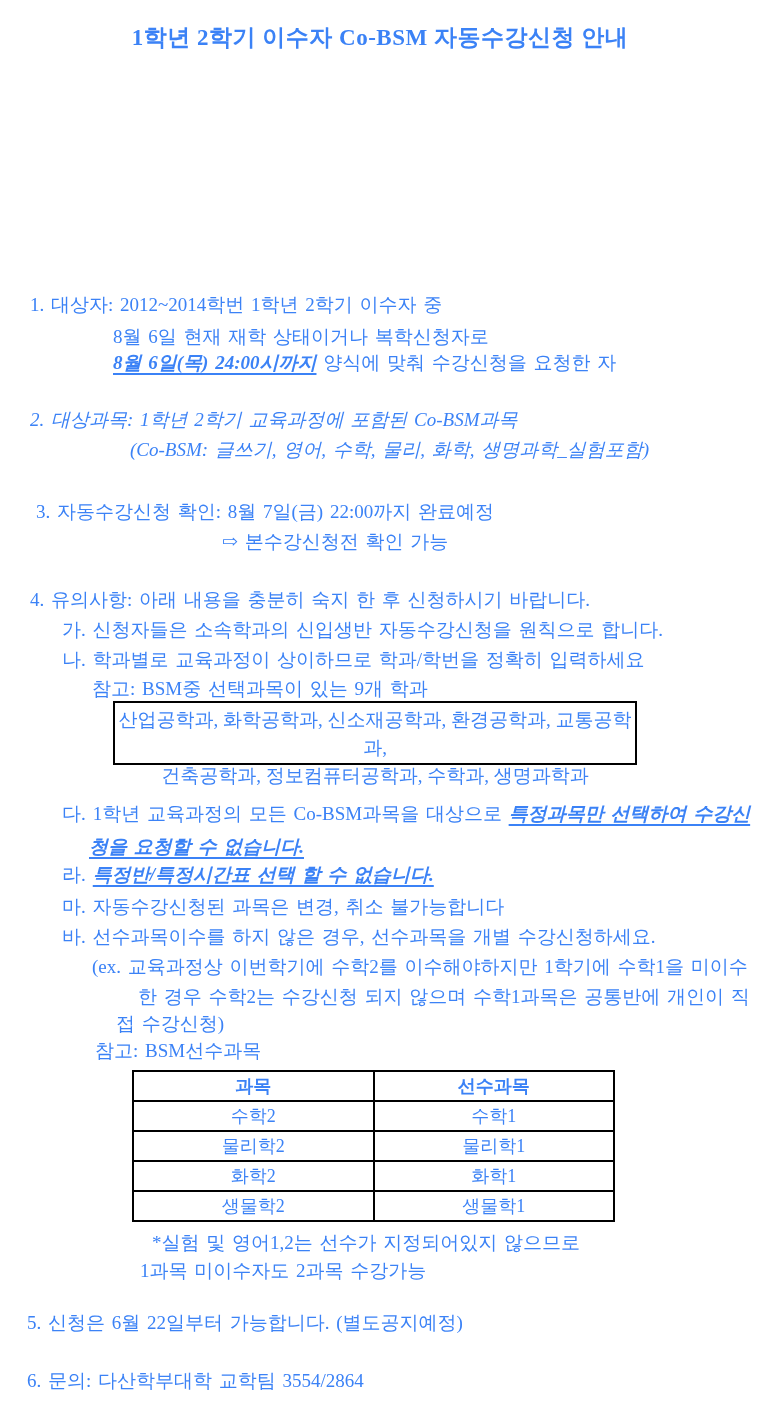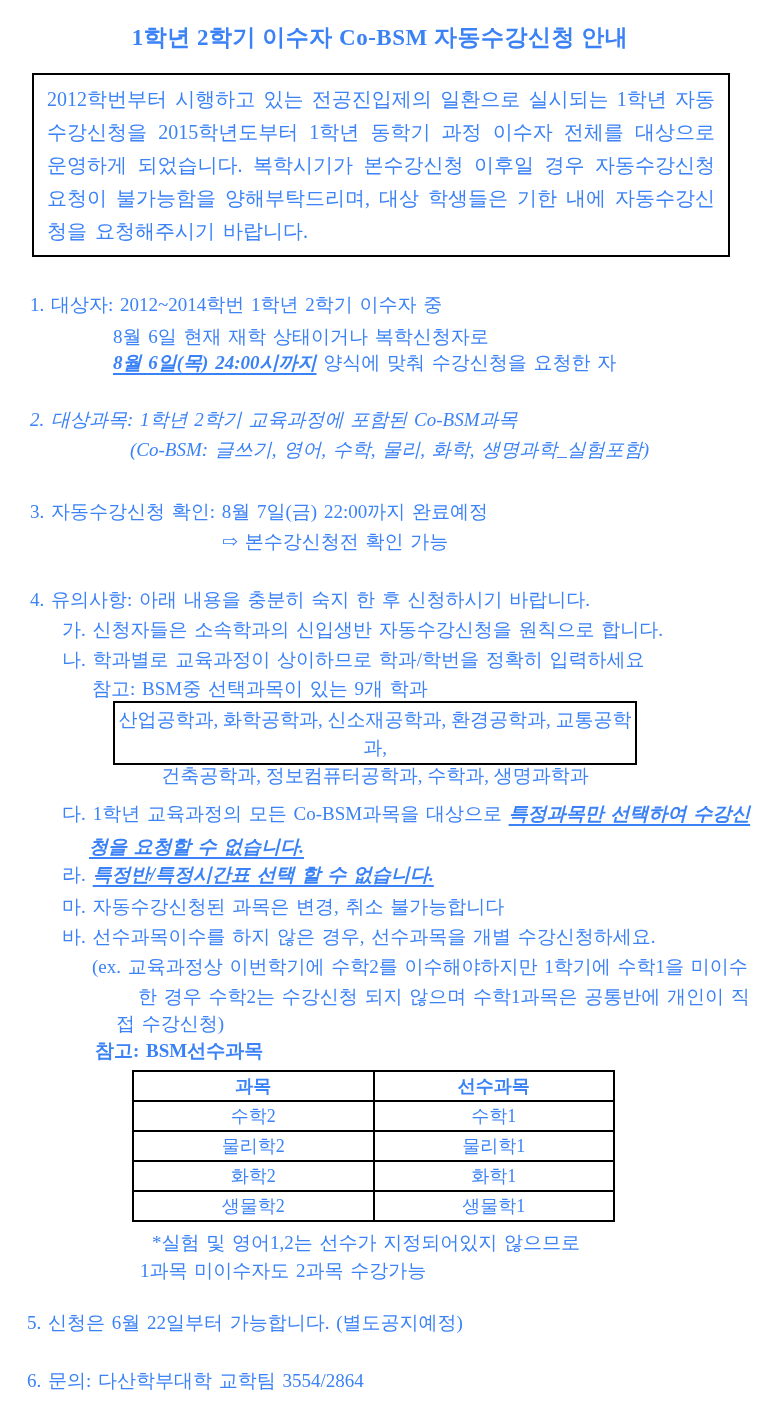--- a/index.html
+++ b/index.html
@@ -56,21 +56,21 @@
   .hang {
     position: absolute;
     left: 62px; top: 797px;
     width: 668px;
     padding-left: 27px;
     text-indent: -27px;
     line-height: 33px;
     word-spacing: 2px;
   }
   .lbl { margin-right: 7px; }
-  .bold { font-weight: bold; }
+  .bold { font-weight: normal; }
   table.prereq {
     position: absolute;
     left: 132px; top: 1070px;
     width: 483px;
     border-collapse: collapse;
     table-layout: fixed;
   }
   table.prereq th, table.prereq td {
     border: 2px solid #000000;
     height: 28px;
@@ -81,34 +81,31 @@
   }
   table.prereq th { font-weight: bold; }
 </style>
 </head>
 <body>
 
 <div class="page">
 
   <div class="title">1학년 2학기 이수자 Co-BSM 자동수강신청 안내</div>
 
-  <div class="intro-box">
-    <div class="wrap">2012학번부터 시행하고 있는 전공진입제의 일환으로 실시되는 1학년 자동수강신청을 2015학년도부터 1학년 동학기 과정 이수자 전체를 대상으로 운영하게 되었습니다. 복학시기가 본수강신청 이후일 경우 자동수강신청 요청이 불가능함을 양해부탁드리며, 대상 학생들은 기한 내에 자동수강신청을 요청해주시기 바랍니다.</div>
-  </div>
 
   <div class="abs" style="left:30px; top:292px;">1. 대상자: 2012~2014학번 1학년 2학기 이수자 중</div>
   <div class="abs" style="left:113px; top:324px;text-align:right;">8월 6일 현재 재학 상태이거나 복학신청자로</div>
   <div class="abs" style="left:113px; top:350px;">
     <span class="em">8월 6일(목) 24:00시까지</span><span> 양식에 맞춰 수강신청을 요청한 자</span>
   </div>
 
   <div class="abs" style="left:30px; top:407px;font-style:italic;">2. 대상과목: 1학년 2학기 교육과정에 포함된 Co-BSM과목</div>
   <div class="abs" style="left:130px; top:437px;font-style:italic;">(Co-BSM: 글쓰기, 영어, 수학, 물리, 화학, 생명과학_실험포함)</div>
 
-  <div class="abs" style="left:30px; top:499px;">3. 자동수강신청 확인: 8월 7일(금) 22:00까지 완료예정</div>
+  <div class="abs" style="left:36px; top:499px;">3. 자동수강신청 확인: 8월 7일(금) 22:00까지 완료예정</div>
   <div class="abs" style="left:222px; top:529px;">⇨ 본수강신청전 확인 가능</div>
 
   <div class="abs" style="left:30px; top:587px;">4. 유의사항: 아래 내용을 충분히 숙지 한 후 신청하시기 바랍니다.</div>
   <div class="abs" style="left:62px; top:617px;">가. 신청자들은 소속학과의 신입생반 자동수강신청을 원칙으로 합니다.</div>
   <div class="abs" style="left:62px; top:647px;">나. 학과별로 교육과정이 상이하므로 학과/학번을 정확히 입력하세요</div>
   <div class="abs" style="left:92px; top:676px;">참고: BSM중 선택과목이 있는 9개 학과</div>
 
   <div class="dept-box">
     <div>산업공학과, 화학공학과, 신소재공학과, 환경공학과, 교통공학과,</div>
     <div>건축공학과, 정보컴퓨터공학과, 수학과, 생명과학과</div>

